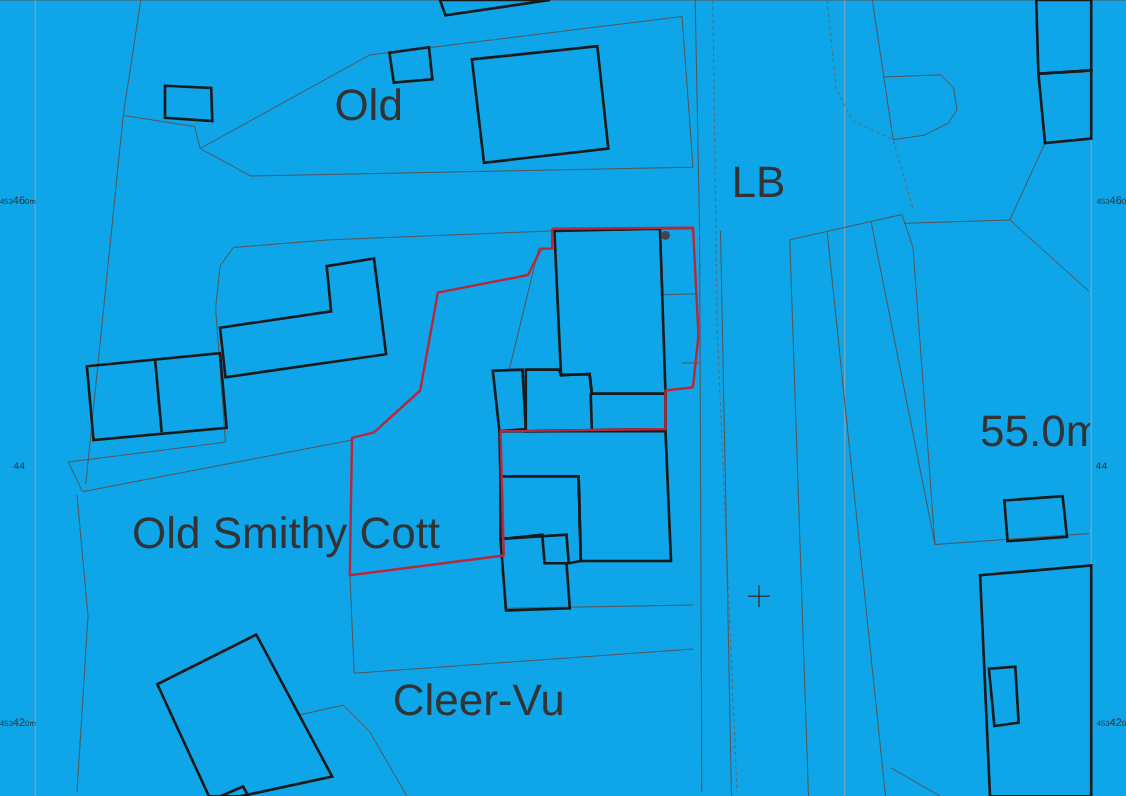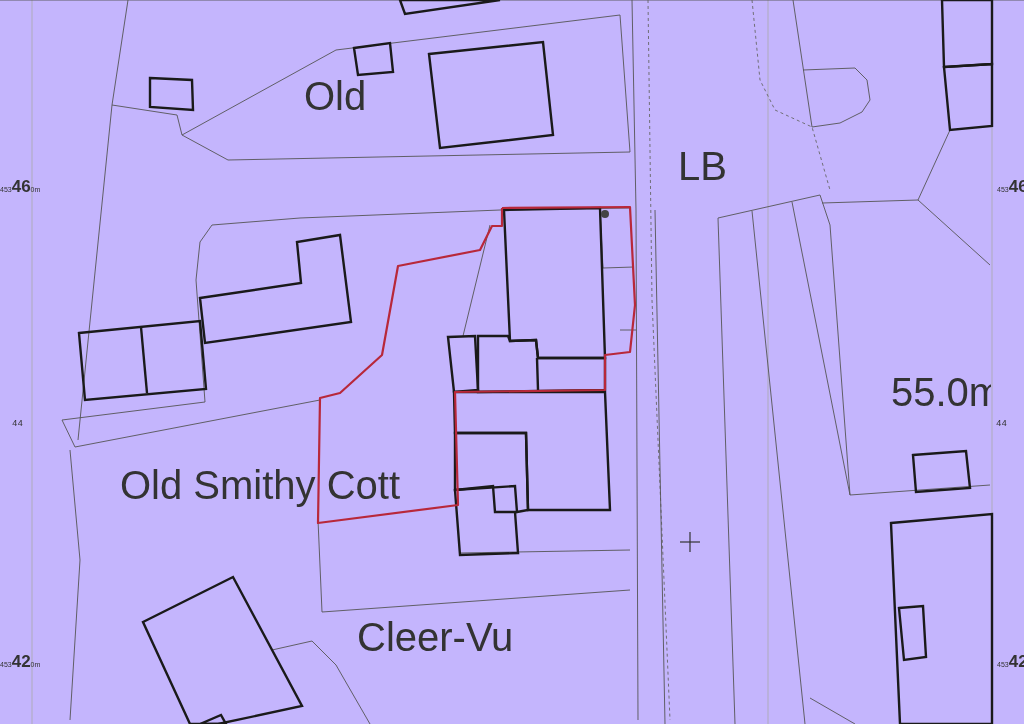--- a/index.html
+++ b/index.html
@@ -1,27 +1,27 @@
 <!DOCTYPE html>
 <html><head>
   <meta charset="utf-8">
   <style>
     html, body { margin:0; padding:0; background:#ffffff; }
     body { width:1024px; height:724px; overflow:hidden; position:relative; }
-    #map { position:absolute; left:0; top:0; width:1024px; height:724px; background:#c4b5fd; }
+    #map { position:absolute; left:0; top:0; width:1024px; height:724px; background:#0ea5e9; }
     svg { position:absolute; left:0; top:0; }
     .thin { fill:none; stroke:#555; stroke-width:0.9; }
     .vthin { fill:none; stroke:#aaa; stroke-width:0.8; }
     .dash { fill:none; stroke:#666; stroke-width:0.9; stroke-dasharray:3 3; }
     .bld { fill:none; stroke:#1a1a1a; stroke-width:2.4; stroke-linejoin:miter; }
     .red { fill:none; stroke:#b8283a; stroke-width:2.2; stroke-linejoin:round; }
     .lbl { position:absolute; font-family:"Liberation Sans", sans-serif; color:#333; white-space:nowrap; line-height:1; }
     .big { font-size:40px; }
     .grid { position:absolute; font-family:"Liberation Sans", sans-serif; color:#333; font-size:7px; white-space:nowrap; }
-    .grid b { font-size:17px; font-weight:bold; }
+    .grid b { font-size:10px; font-weight:normal; }
     .grid-plain { position:absolute; font-family:Liberation Mono, monospace; color:#333; font-size:9px; }
   </style>
 </head>
 <body>
 
 <div id="map">
   <svg width="1024" height="724" viewBox="0 0 1024 724">
 
     <line class="vthin" x1="32" y1="0" x2="32" y2="724"></line>
     <line class="vthin" x1="992" y1="0" x2="992" y2="724"></line>
@@ -86,21 +86,21 @@
     <polygon class="bld" points="200,724 221,715 226,724"></polygon>
 
     <polyline class="red" points="502,208 630,207 635,305 630,352 605,355 605,390 455,392 458,505 318,523 320,398 340,393 382,355 398,266 480,250 492,226 502,226 502,208"></polyline>
     <circle cx="605" cy="214" r="4" fill="#444"></circle>
 
     <line x1="680" y1="542" x2="700" y2="542" stroke="#333" stroke-width="1.2"></line>
     <line x1="690" y1="532" x2="690" y2="552" stroke="#333" stroke-width="1.2"></line>
   </svg>
 
   <div class="lbl big" style="left:304px;top:76px;">Old</div>
-  <div class="lbl big" style="left:665px;top:146px;margin-left:13px;">LB</div>
+  <div class="lbl big" style="left:665px;top:146px;">LB</div>
   <div class="lbl big" style="left:120px;top:465px;">Old Smithy Cott</div>
   <div class="lbl big" style="left:357px;top:617px;">Cleer-Vu</div>
   <div class="lbl big" style="left:891px;top:372px;width:100px;overflow:hidden;">55.0m</div>
 
   <div class="grid" style="left:0px;top:177px;"><span>453</span><b>46</b><span>0m</span></div>
   <div class="grid" style="left:997px;top:177px;"><span>453</span><b>46</b><span>0m</span></div>
   <div class="grid-plain" style="left:12px;top:419px;">44</div>
   <div class="grid-plain" style="left:996px;top:419px;">44</div>
   <div class="grid" style="left:0px;top:652px;"><span>453</span><b>42</b><span>0m</span></div>
   <div class="grid" style="left:997px;top:652px;"><span>453</span><b>42</b><span>0m</span></div>

